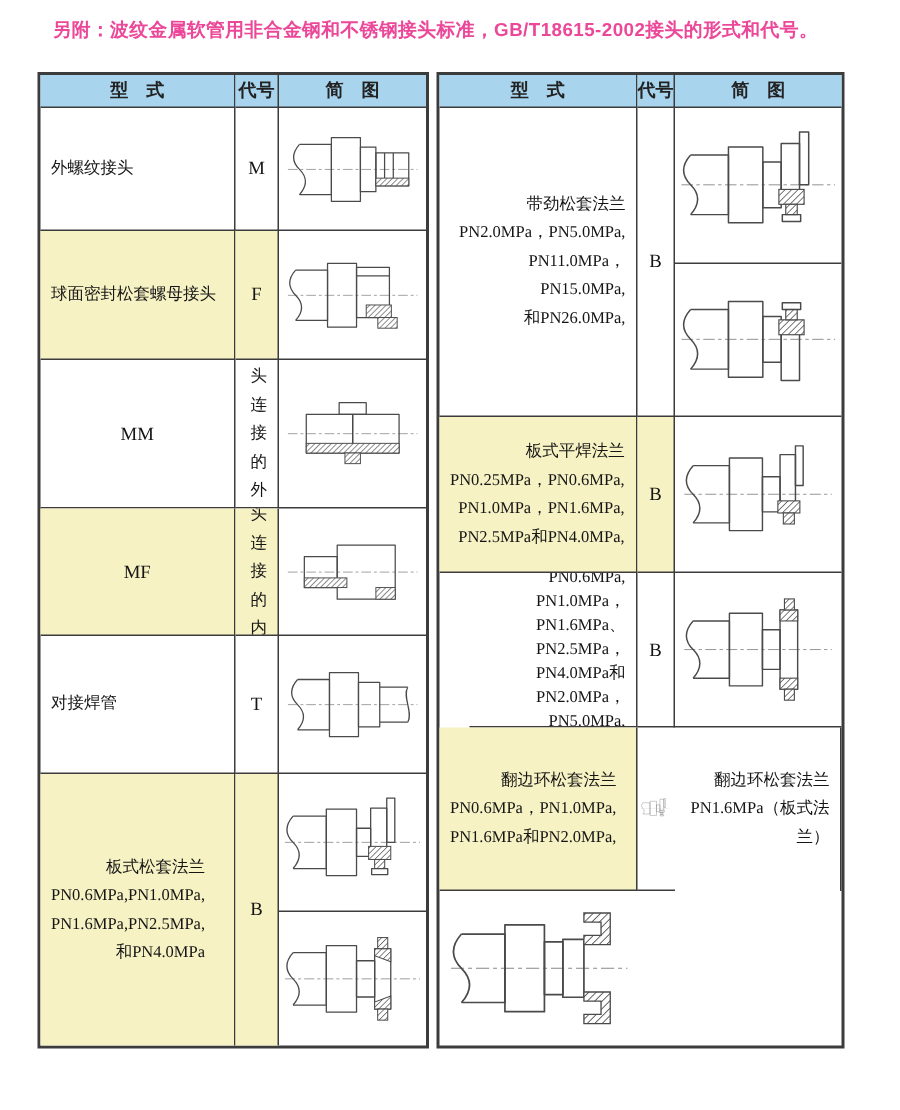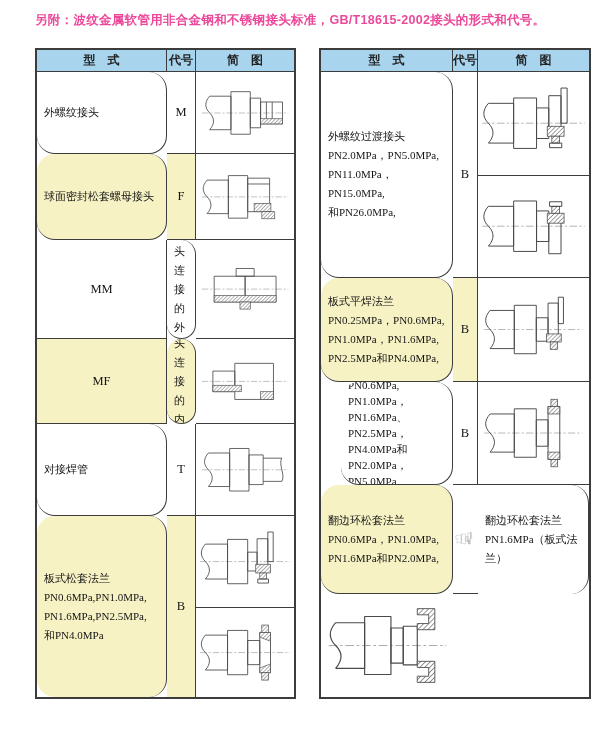--- a/index.html
+++ b/index.html
@@ -7,35 +7,35 @@
   }
   html,body{margin:0;padding:0;}
   body{
     width:600px;height:740px;background:#ffffff;position:relative;overflow:hidden;
     font-family:"Liberation Sans","DejaVu Sans",sans-serif;color:#1a1a1a;
   }
   .title{
     position:absolute;left:35px;top:12px;width:540px;margin:0;
     font-size:12.5px;font-weight:bold;letter-spacing:0.3px;color:#ec4899;
   }
-  .tables{position:absolute;left:35px;top:48px;display:flex;gap:23px;}
+  .tables{position:absolute;left:25px;top:48px;display:flex;gap:5px;text-align:right;}
   .tbl{display:grid;border:2px solid var(--border);background:#fff;}
   .lt{grid-template-columns:130px 29px 98px;
       grid-template-rows:22px 82px 86px 99px 85px 92px 181px;}
   .rt{grid-template-columns:132px 25px 111px;
       grid-template-rows:22px 206px 104px 103px 109px 103px;}
   .cell{border-right:1px solid var(--border);border-bottom:1px solid var(--border);
         box-sizing:border-box;overflow:hidden;}
   .c3{border-right:none;}
   .bb0{border-bottom:none;}
   .hd{background:var(--hbg);display:flex;align-items:center;justify-content:center;
       font-size:12px;font-weight:bold;color:#222;}
   .type{display:flex;align-items:center;padding:2px 7px;white-space:pre-line;
         font-family:"Liberation Serif","DejaVu Serif",serif;
-        font-size:11px;line-height:19px;color:#151515;border-radius:18px;}
+        font-size:11px;line-height:19px;color:#151515;}
   .tight{line-height:16px;margin-left:20px;}
   .code{display:flex;align-items:center;justify-content:center;
         font-family:"Liberation Serif","DejaVu Serif",serif;
         font-size:12.5px;color:#151515;}
   .hl{background:var(--ybg);}
   .diag{display:flex;align-items:center;justify-content:center;padding:2px;}
   .diag svg{width:96%;height:96%;}
   .split{display:grid;grid-template-rows:1fr 1fr;padding:0;}
   .sub{display:flex;align-items:center;justify-content:center;padding:2px;box-sizing:border-box;}
   .sub + .sub{border-top:1px solid var(--border);}
@@ -168,21 +168,21 @@
           </svg>
         </div>
     </div>
   </div>
 
   <div class="tbl rt">
     <div class="cell hd">型　式</div>
     <div class="cell hd">代号</div>
     <div class="cell hd c3">简　图</div>
 
-    <div class="cell type">外螺纹过渡接头
+    <div class="cell type">带劲松套法兰
 PN2.0MPa，PN5.0MPa,
 PN11.0MPa，PN15.0MPa,
 和PN26.0MPa,</div>
     <div class="cell code">B</div>
     <div class="cell c3 split">
       <div class="sub">
           <svg viewBox="0 0 140 100" preserveAspectRatio="xMidYMid meet">
             <line x1="3" y1="50" x2="137" y2="50" stroke="#888" stroke-width="0.8" stroke-dasharray="10 3 3 3"></line>
             <path d="M11,24 C3,33 3,42 11,50 C19,58 19,67 11,76" stroke="#4a4a4a" stroke-width="1.3" fill="none" stroke-linejoin="round"></path>
             <path d="M11,24 H44 V76 H11" stroke="#4a4a4a" stroke-width="1.3" fill="none" stroke-linejoin="round"></path>

